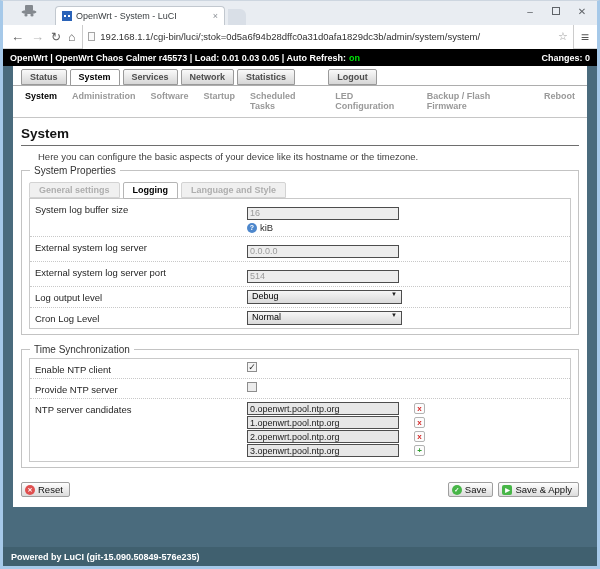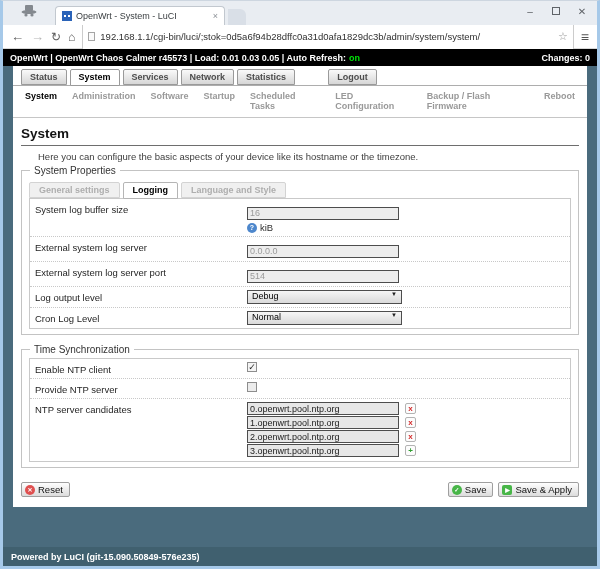--- a/index.html
+++ b/index.html
@@ -83,21 +83,21 @@
   .sel-arrow { font-size:6px; color:#222; }
 
   .unitline { display:flex; align-items:center; gap:3px; margin-top:2px; font-size:9.5px; color:#2e2e2e; }
   .help-icon { width:10px; height:10px; border-radius:50%; background:#4d87cc; color:#fff; font-size:7px;
                font-weight:bold; display:flex; align-items:center; justify-content:center; }
 
   .cb { width:10px; height:10px; border:1px solid #8d8d8d; background:#f4f4f4; display:flex;
         align-items:center; justify-content:center; font-size:9px; line-height:1; color:#2a2a2a; }
   .cb.unchecked { color:transparent; background:#ececec; }
 
-  .ntp-item { display:flex; align-items:center; gap:6px; margin-bottom:1px; }
+  .ntp-item { display:flex; align-items:center; gap:15px; margin-bottom:1px; }
   .icon-btn { width:11px; height:11px; border:1px solid #b3b3b3; background:#fcfcfc; border-radius:2px;
               display:flex; align-items:center; justify-content:center; font-size:8px; font-weight:bold; line-height:1; }
   .icon-btn.del { color:#d42a2a; }
   .icon-btn.add { color:#2f9e2f; }
 
   .btnrow { display:flex; justify-content:space-between; align-items:center; padding:5px 8px 10px; }
   .rgroup { display:flex; gap:5px; }
   .btn { display:inline-flex; align-items:center; gap:3px; background:linear-gradient(#fefefe,#dcdcdc);
          border:1px solid #9f9f9f; border-radius:2px; font-size:9.5px; color:#111; padding:1px 6px 1px 3px; }
   .bicon { width:10px; height:10px; border-radius:50%; display:flex; align-items:center; justify-content:center;

